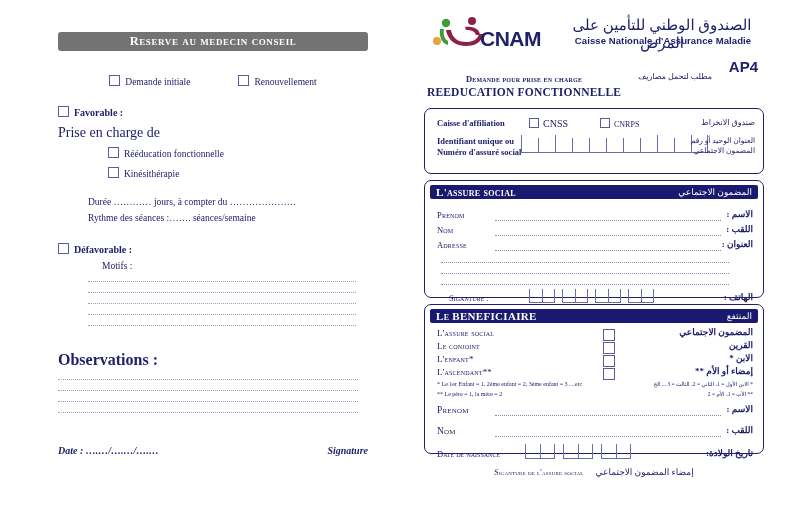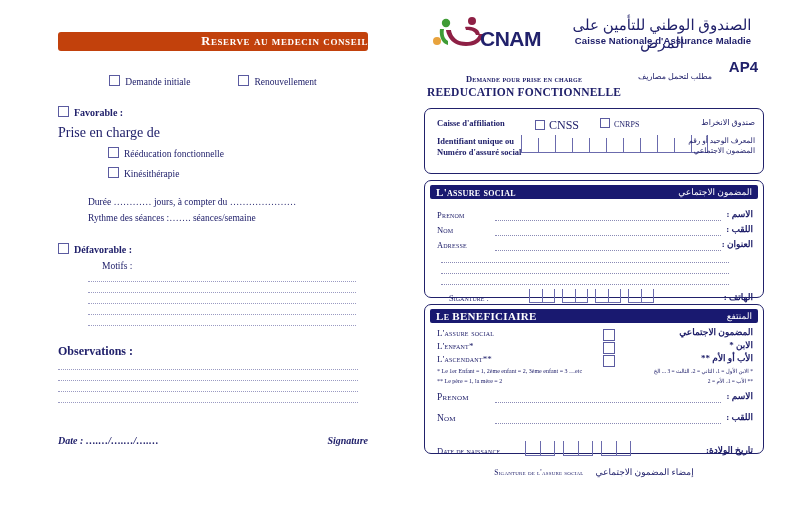--- a/index.html
+++ b/index.html
@@ -11,22 +11,22 @@
     overflow:hidden;
     position:relative;
   }
   .page{position:absolute;inset:0;}
 
   
   .left-panel{
     position:absolute;left:58px;top:32px;width:310px;height:420px;
   }
   .band{
-    background:#c2410c;color:#ffffff;
-    text-align:right;
+    background:#737373;color:#ffffff;
+    text-align:center;
     font-variant:small-caps;
     font-weight:bold;
     letter-spacing:.6px;
     border-radius:3px;
   }
   .left-title{
     height:19px;line-height:19px;font-size:12.5px;
   }
   .row-checks{
     margin-top:24px;display:flex;justify-content:center;gap:48px;
@@ -47,21 +47,21 @@
   }
   .kine{margin-left:50px;margin-top:8px;font-size:9.5px;}
   .duree{margin-left:30px;margin-top:18px;font-size:9.5px;}
   .rythme{margin-left:30px;margin-top:6px;font-size:9.5px;}
   .defav{margin-top:20px;font-size:10px;font-weight:bold;}
   .motifs{margin-left:44px;margin-top:6px;font-size:9.5px;font-weight:normal;}
   .dotted-row{
     margin-left:30px;margin-top:9px;width:268px;height:1px;
     border-bottom:1px dotted #9a9ac2;
   }
-  .obs{margin-top:18px;font-size:12px;font-weight:bold;}
+  .obs{margin-top:25px;font-size:16px;font-weight:bold;}
   .obs-row{
     margin-top:9px;width:300px;height:1px;border-bottom:1px dotted #9a9ac2;
   }
   .datesig{
     margin-top:32px;display:flex;justify-content:space-between;
     font-size:10px;font-style:italic;font-weight:bold;
   }
 
   
   .right-panel{position:absolute;left:424px;top:14px;width:340px;}
@@ -119,21 +119,21 @@
   .band-ar-big{font-size:9px;direction:rtl;}
   .band-fr-big{font-size:11px;font-variant:small-caps;font-weight:bold;letter-spacing:.3px;}
 
   .sec1{height:64px;}
   .aff-row{
     position:relative;margin-top:9px;height:15px;
   }
   .aff-label{
     position:absolute;left:12px;top:0;font-size:8.5px;font-weight:bold;
   }
-  .aff-c1{position:absolute;left:110px;top:0;font-size:12px;font-variant:small-caps;}
+  .aff-c1{position:absolute;left:104px;top:0;font-size:10px;font-variant:small-caps;}
   .aff-c2{position:absolute;left:175px;top:0;font-size:8px;font-variant:small-caps;text-align:center;}
   .aff-ar{position:absolute;right:8px;top:0;font-size:8px;direction:rtl;}
   .chk2{
     display:inline-block;width:8px;height:8px;border:1px solid #5b5ba0;
     background:#fff;vertical-align:-1px;margin-right:4px;
   }
   .id-row{position:relative;margin-top:3px;height:24px;}
   .id-label{
     position:absolute;left:12px;top:0;font-size:8.5px;font-weight:bold;line-height:11px;
   }
@@ -183,21 +183,21 @@
   .tgrp .tcell:last-child{border-right:1.3px solid #6b6bad;}
 
   .sec3{height:148px;}
   .ben-line{position:relative;height:13px;margin:0 8px;}
   .ben-fr{position:absolute;left:4px;top:0;font-size:9px;font-variant:small-caps;letter-spacing:.2px;}
   .ben-box{position:absolute;left:170px;top:1px;width:10px;height:10px;border:1px solid #5b5ba0;background:#fff;}
   .ben-ar{position:absolute;right:2px;top:-1px;font-size:9px;direction:rtl;font-weight:bold;}
   .foot-note{position:relative;height:9px;margin:1px 8px 0 8px;}
   .fn-fr{position:absolute;left:4px;top:0;font-size:6px;}
   .fn-ar{position:absolute;right:2px;top:0;font-size:5.5px;direction:rtl;}
-  .dn-row{position:relative;height:20px;margin-top:14px;}
+  .dn-row{position:relative;height:20px;margin-top:4px;}
   .dn-label{position:absolute;left:12px;top:5px;font-size:8.5px;font-variant:small-caps;}
   .dn-ar{position:absolute;right:10px;top:4px;font-size:9px;direction:rtl;font-weight:bold;}
   .dn-groups{position:absolute;left:100px;top:0;display:flex;gap:8px;}
 
   .sig-row{
     margin-top:7px;text-align:center;position:relative;height:14px;
   }
   .sig-fr{font-size:7.5px;font-variant:small-caps;letter-spacing:.2px;}
   .sig-ar{font-size:9px;direction:rtl;margin-left:8px;}
 </style>
@@ -309,21 +309,21 @@
           <span class="cell"></span>
           <span class="cell"></span>
           <span class="cell"></span>
           <span class="cell"></span>
           <span class="cell"></span>
           <span class="cell tall"></span>
           <span class="cell"></span>
           <span class="cell tall"></span>
         </span>
         <span class="ar-right2">
-          <span>المعرف الوحيد أو رقم</span><br>
+          <span>العنوان الوحيد أو رقم</span><br>
           <span>المضمون الاجتماعي</span>
         </span>
       </div>
     </div>
 
     <div class="box sec2">
       <div class="box-band">
         <span class="band-fr-big">L'assure social</span>
         <span class="band-ar-big">المضمون الاجتماعي</span>
       </div>
@@ -386,28 +386,33 @@
         <span class="band-ar-big">المنتفع</span>
       </div>
 
       <div style="margin-top:5px;">
         <div class="ben-line">
           <span class="ben-fr">L'assure social</span>
           <span class="ben-box"></span>
           <span class="ben-ar">المضمون الاجتماعي</span>
         </div>
         <div class="ben-line">
+          <span class="ben-fr">Le conjoint</span>
+          <span class="ben-box"></span>
+          <span class="ben-ar">القرين</span>
+        </div>
+        <div class="ben-line">
           <span class="ben-fr">L'enfant*</span>
           <span class="ben-box"></span>
           <span class="ben-ar">الابن *</span>
         </div>
         <div class="ben-line">
           <span class="ben-fr">L'ascendant**</span>
           <span class="ben-box"></span>
-          <span class="ben-ar">الأب أو الأم **</span>
+          <span class="ben-ar">إمضاء أو الأم **</span>
         </div>
       </div>
 
       <div class="foot-note">
         <span class="fn-fr">* Le 1er Enfant = 1, 2ème enfant = 2, 3ème enfant = 3 …etc</span>
         <span class="fn-ar">* الابن الأول = 1، الثاني = 2، الثالث = 3 ... الخ</span>
       </div>
       <div class="foot-note">
         <span class="fn-fr">** Le père = 1, la mère = 2</span>
         <span class="fn-ar">** الأب = 1، الأم = 2</span>

